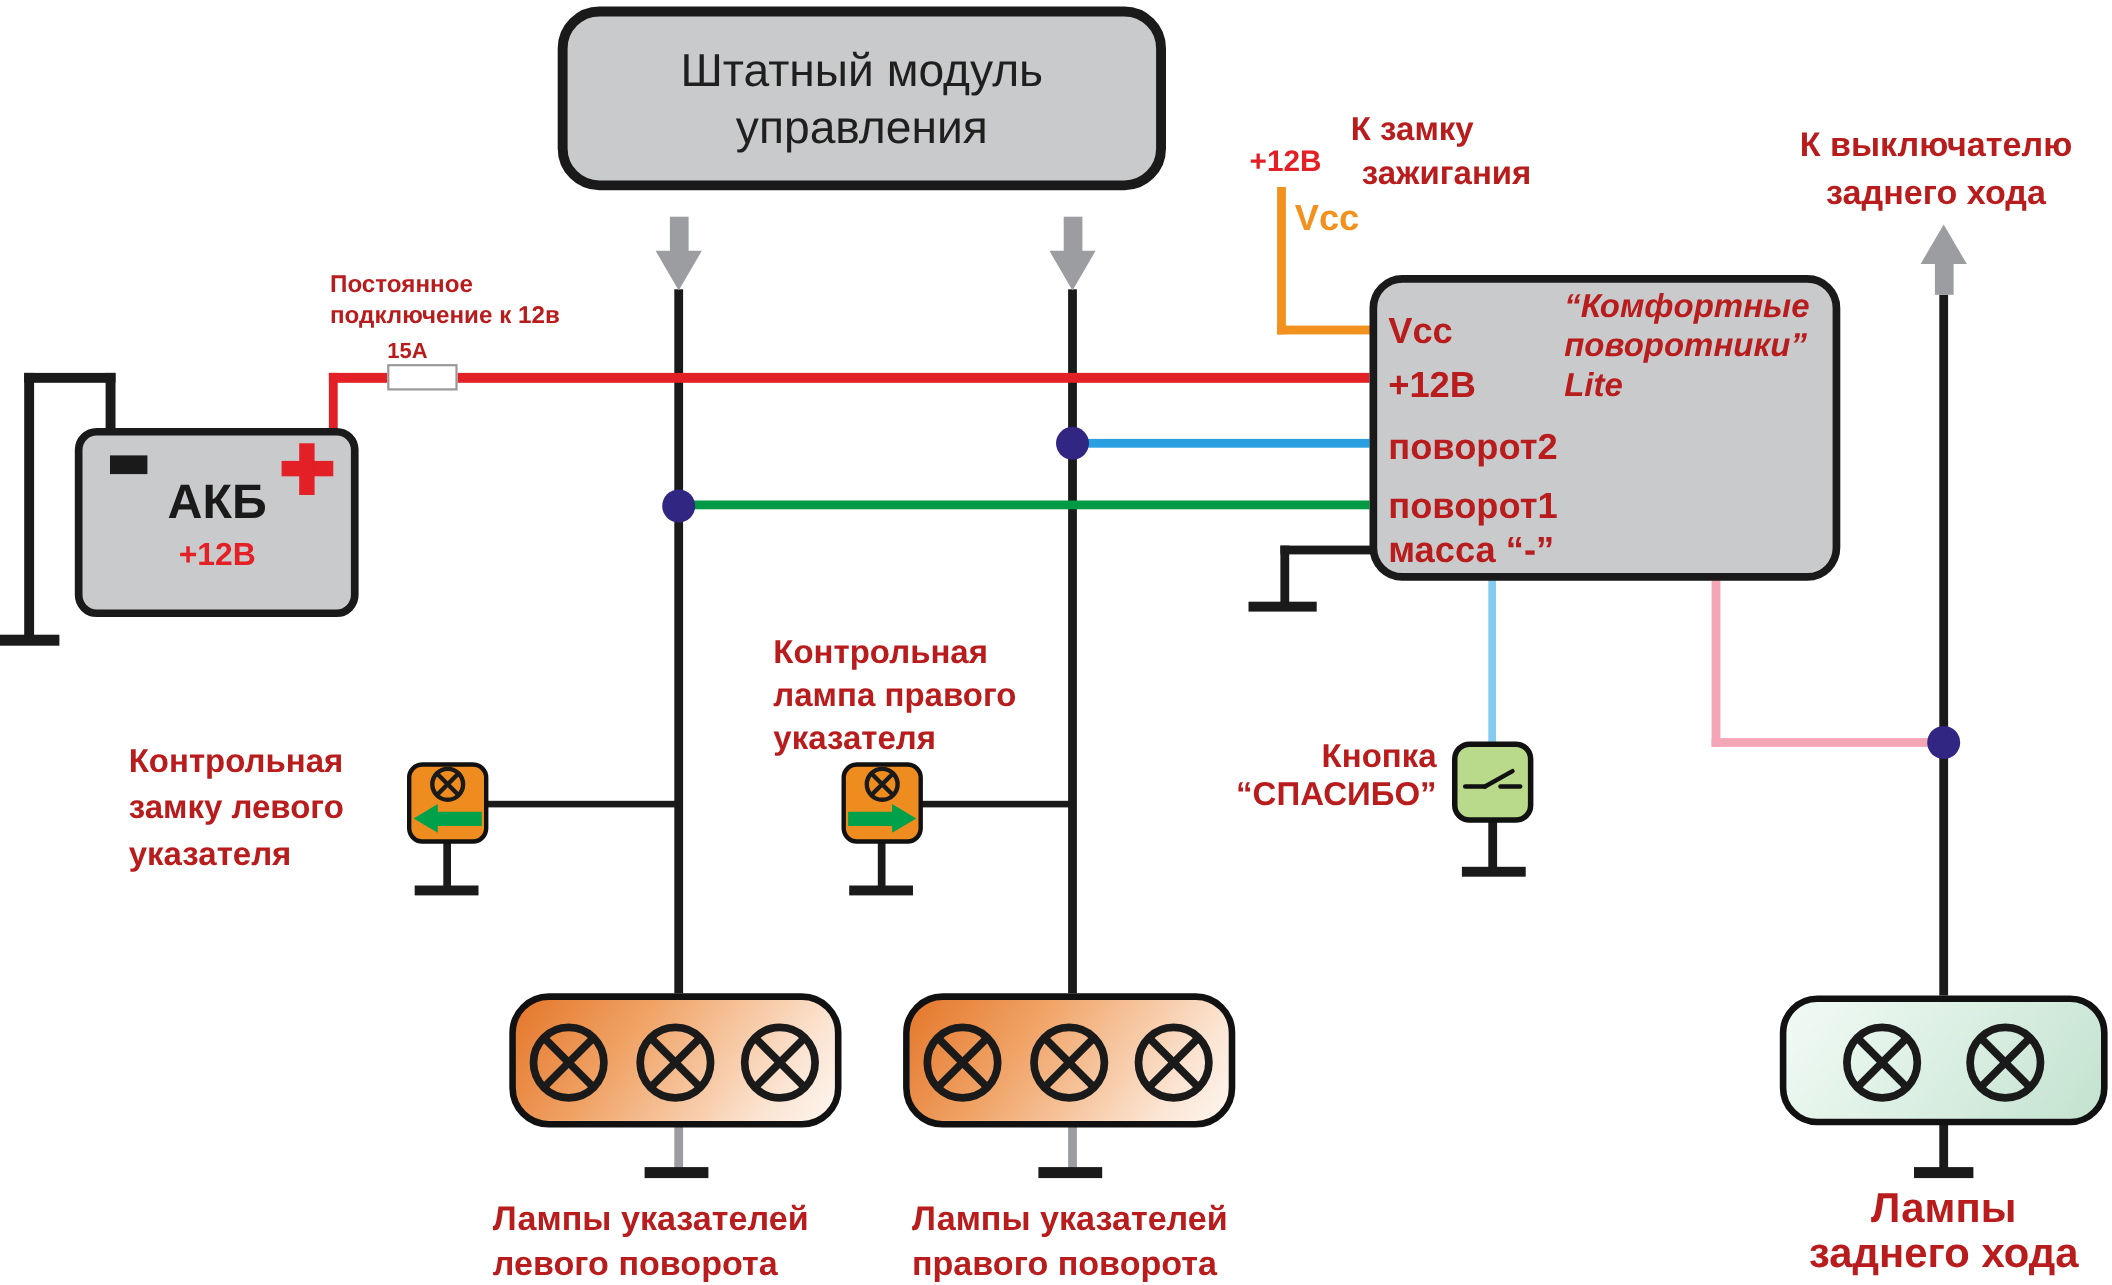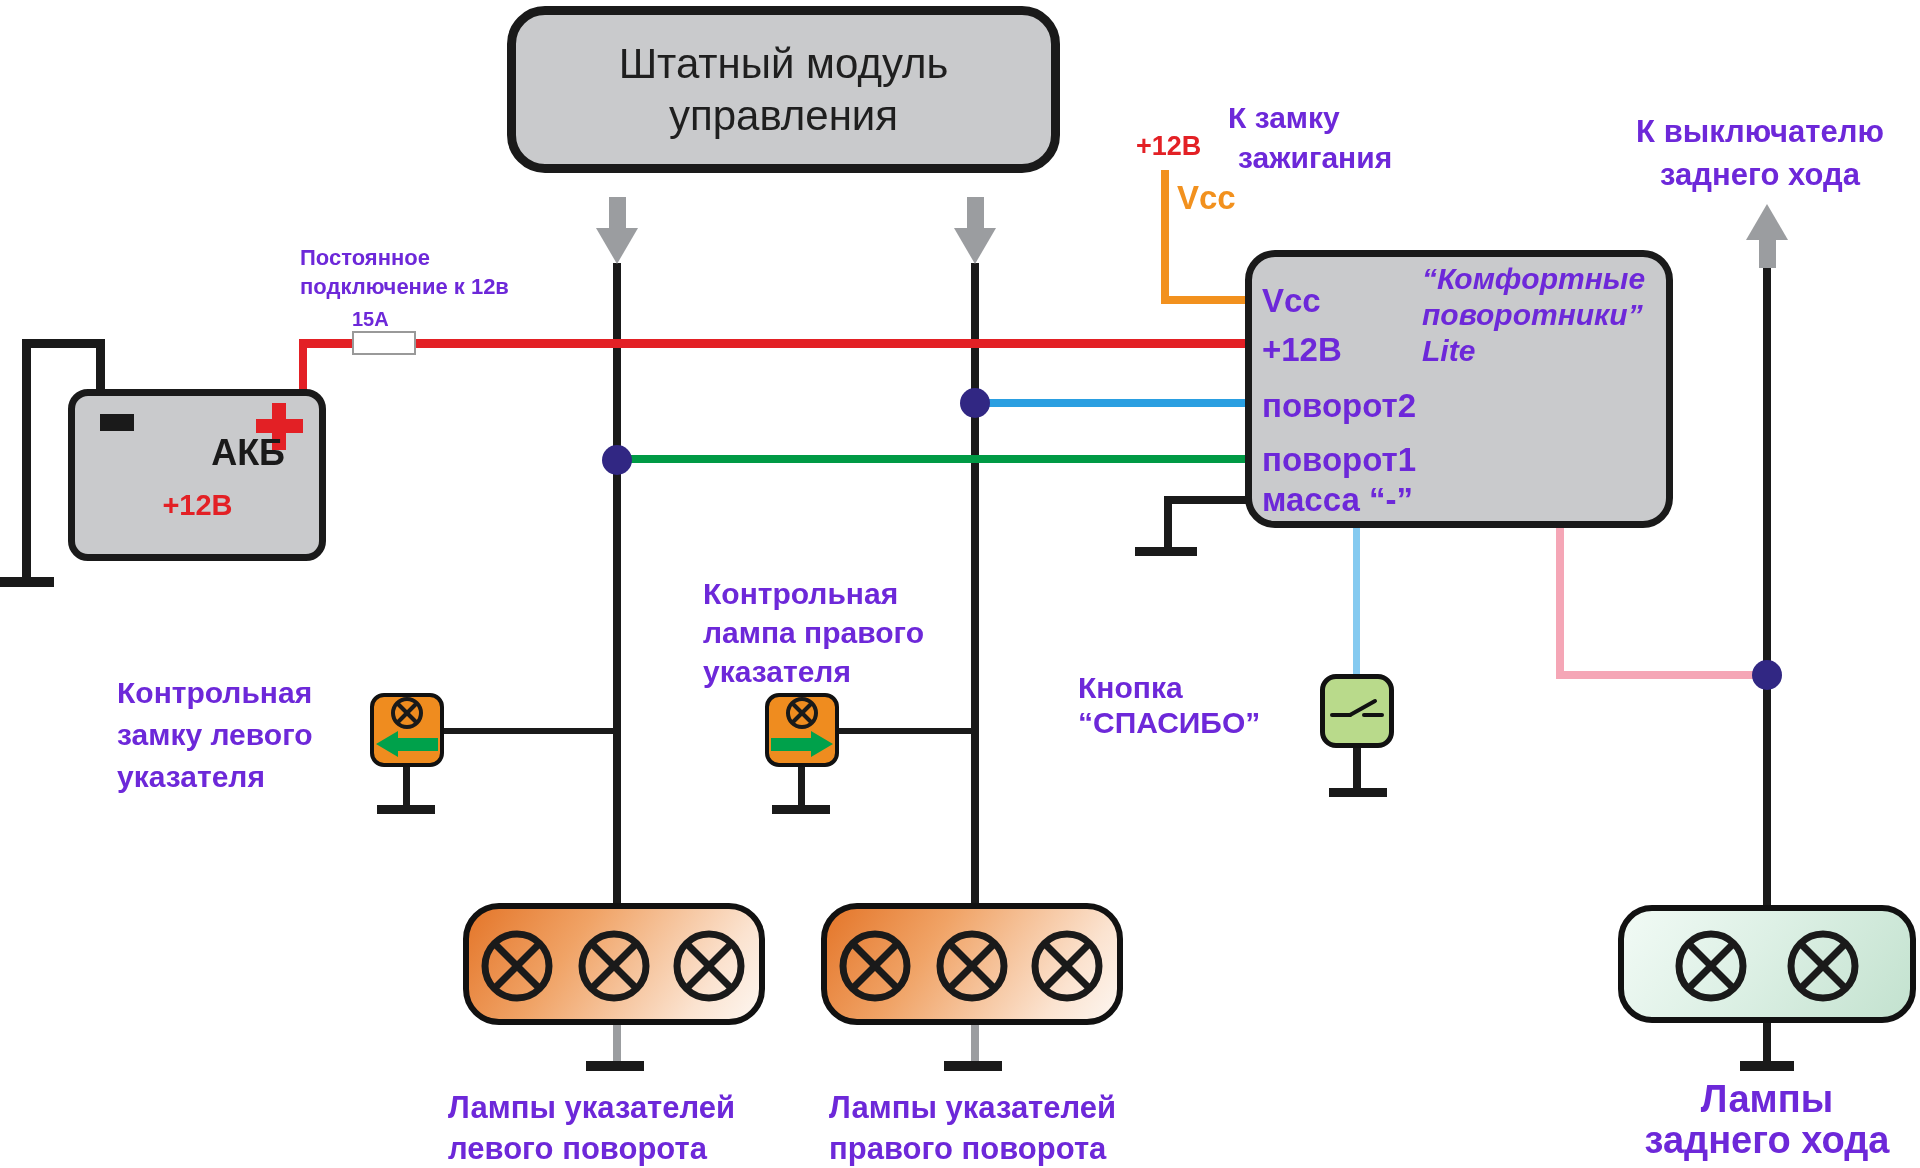--- a/index.html
+++ b/index.html
@@ -1,21 +1,21 @@
 <!DOCTYPE html>
 <html><head>
 <meta charset="utf-8">
 <style>
   * { margin:0; padding:0; box-sizing:border-box; }
   html,body { background:#fff; }
   body { font-family:"Liberation Sans", sans-serif; }
   #canvas { position:relative; width:1920px; height:1168px; background:#ffffff; overflow:hidden; }
   .abs { position:absolute; }
   .wire { position:absolute; background:#1a1a1a; }
-  .lbl { position:absolute; font-weight:bold; color:#6d28d9; white-space:nowrap; }
+  .lbl { position:absolute; font-weight:bold; color:#b91c1c; white-space:nowrap; }
   .lbl span { display:block; }
   .dot { position:absolute; width:30px; height:30px; border-radius:50%; background:#312783; }
   .graybox { background:#c9cacc; border:7px solid #1a1a1a; }
   .stem { position:absolute; background:#1a1a1a; }
   .gbar { position:absolute; background:#1a1a1a; }
   .tri { position:absolute; width:0; height:0; }
   svg { display:block; }
 </style>
 </head>
 <body>
@@ -78,21 +78,21 @@
     <div style="font-size:42px;line-height:52px;color:#1f1f1f;text-align:center;">
       <span>Штатный модуль</span>
       <span style="display:block;">управления</span>
     </div>
   </div>
 
   <div class="abs graybox" style="left:68px;top:389px;width:258px;height:172px;border-radius:20px;"></div>
   <div class="abs" style="left:100px;top:414px;width:34px;height:17px;background:#1a1a1a;"></div>
   <div class="abs" style="left:256px;top:419px;width:47px;height:14px;background:#e32025;"></div>
   <div class="abs" style="left:272px;top:403px;width:14px;height:47px;background:#e32025;"></div>
-  <div class="lbl" style="left:110px;top:432px;width:175px;text-align:right;font-size:36px;color:#1a1a1a;">
+  <div class="lbl" style="left:110px;top:432px;width:175px;text-align:center;font-size:44px;color:#1a1a1a;">
       <span>АКБ</span>
     </div>
   <div class="lbl" style="left:110px;top:489px;width:175px;text-align:center;font-size:29px;color:#e32025;">
       <span>+12В</span>
     </div>
 
   <div class="lbl" style="left:300px;top:243px;font-size:22px;line-height:29px;">
     <span>Постоянное</span>
     <span>подключение к 12в</span>
   </div>
@@ -139,21 +139,21 @@
 
   <div class="abs" style="left:1320px;top:674px;width:74px;height:74px;background:#b9da8b;border:5px solid #111;border-radius:16px;">
     <svg width="64" height="64" viewBox="0 0 64 64">
       <g stroke="#111" stroke-width="4" fill="none" stroke-linecap="round">
         <line x1="7" y1="36" x2="25" y2="36"></line>
         <line x1="25" y1="36" x2="50" y2="22"></line>
         <line x1="39" y1="36" x2="57" y2="36"></line>
       </g>
     </svg>
   </div>
-  <div class="lbl" style="left:1078px;top:670px;width:228px;text-align:left;font-size:30px;line-height:35px;">
+  <div class="lbl" style="left:1078px;top:670px;width:228px;text-align:right;font-size:30px;line-height:35px;">
     <span>Кнопка</span>
     <span>“СПАСИБО”</span>
   </div>
 
   <div class="abs" style="left:370px;top:693px;width:74px;height:74px;background:#ef8c1f;border:4px solid #111;border-radius:14px;">
     <svg width="66" height="66" viewBox="0 0 66 66">
       <g stroke="#1a1a1a" stroke-width="4" fill="none">
         <circle cx="33" cy="16" r="14"></circle>
         <line x1="23" y1="6" x2="43" y2="26"></line>
         <line x1="43" y1="6" x2="23" y2="26"></line>

